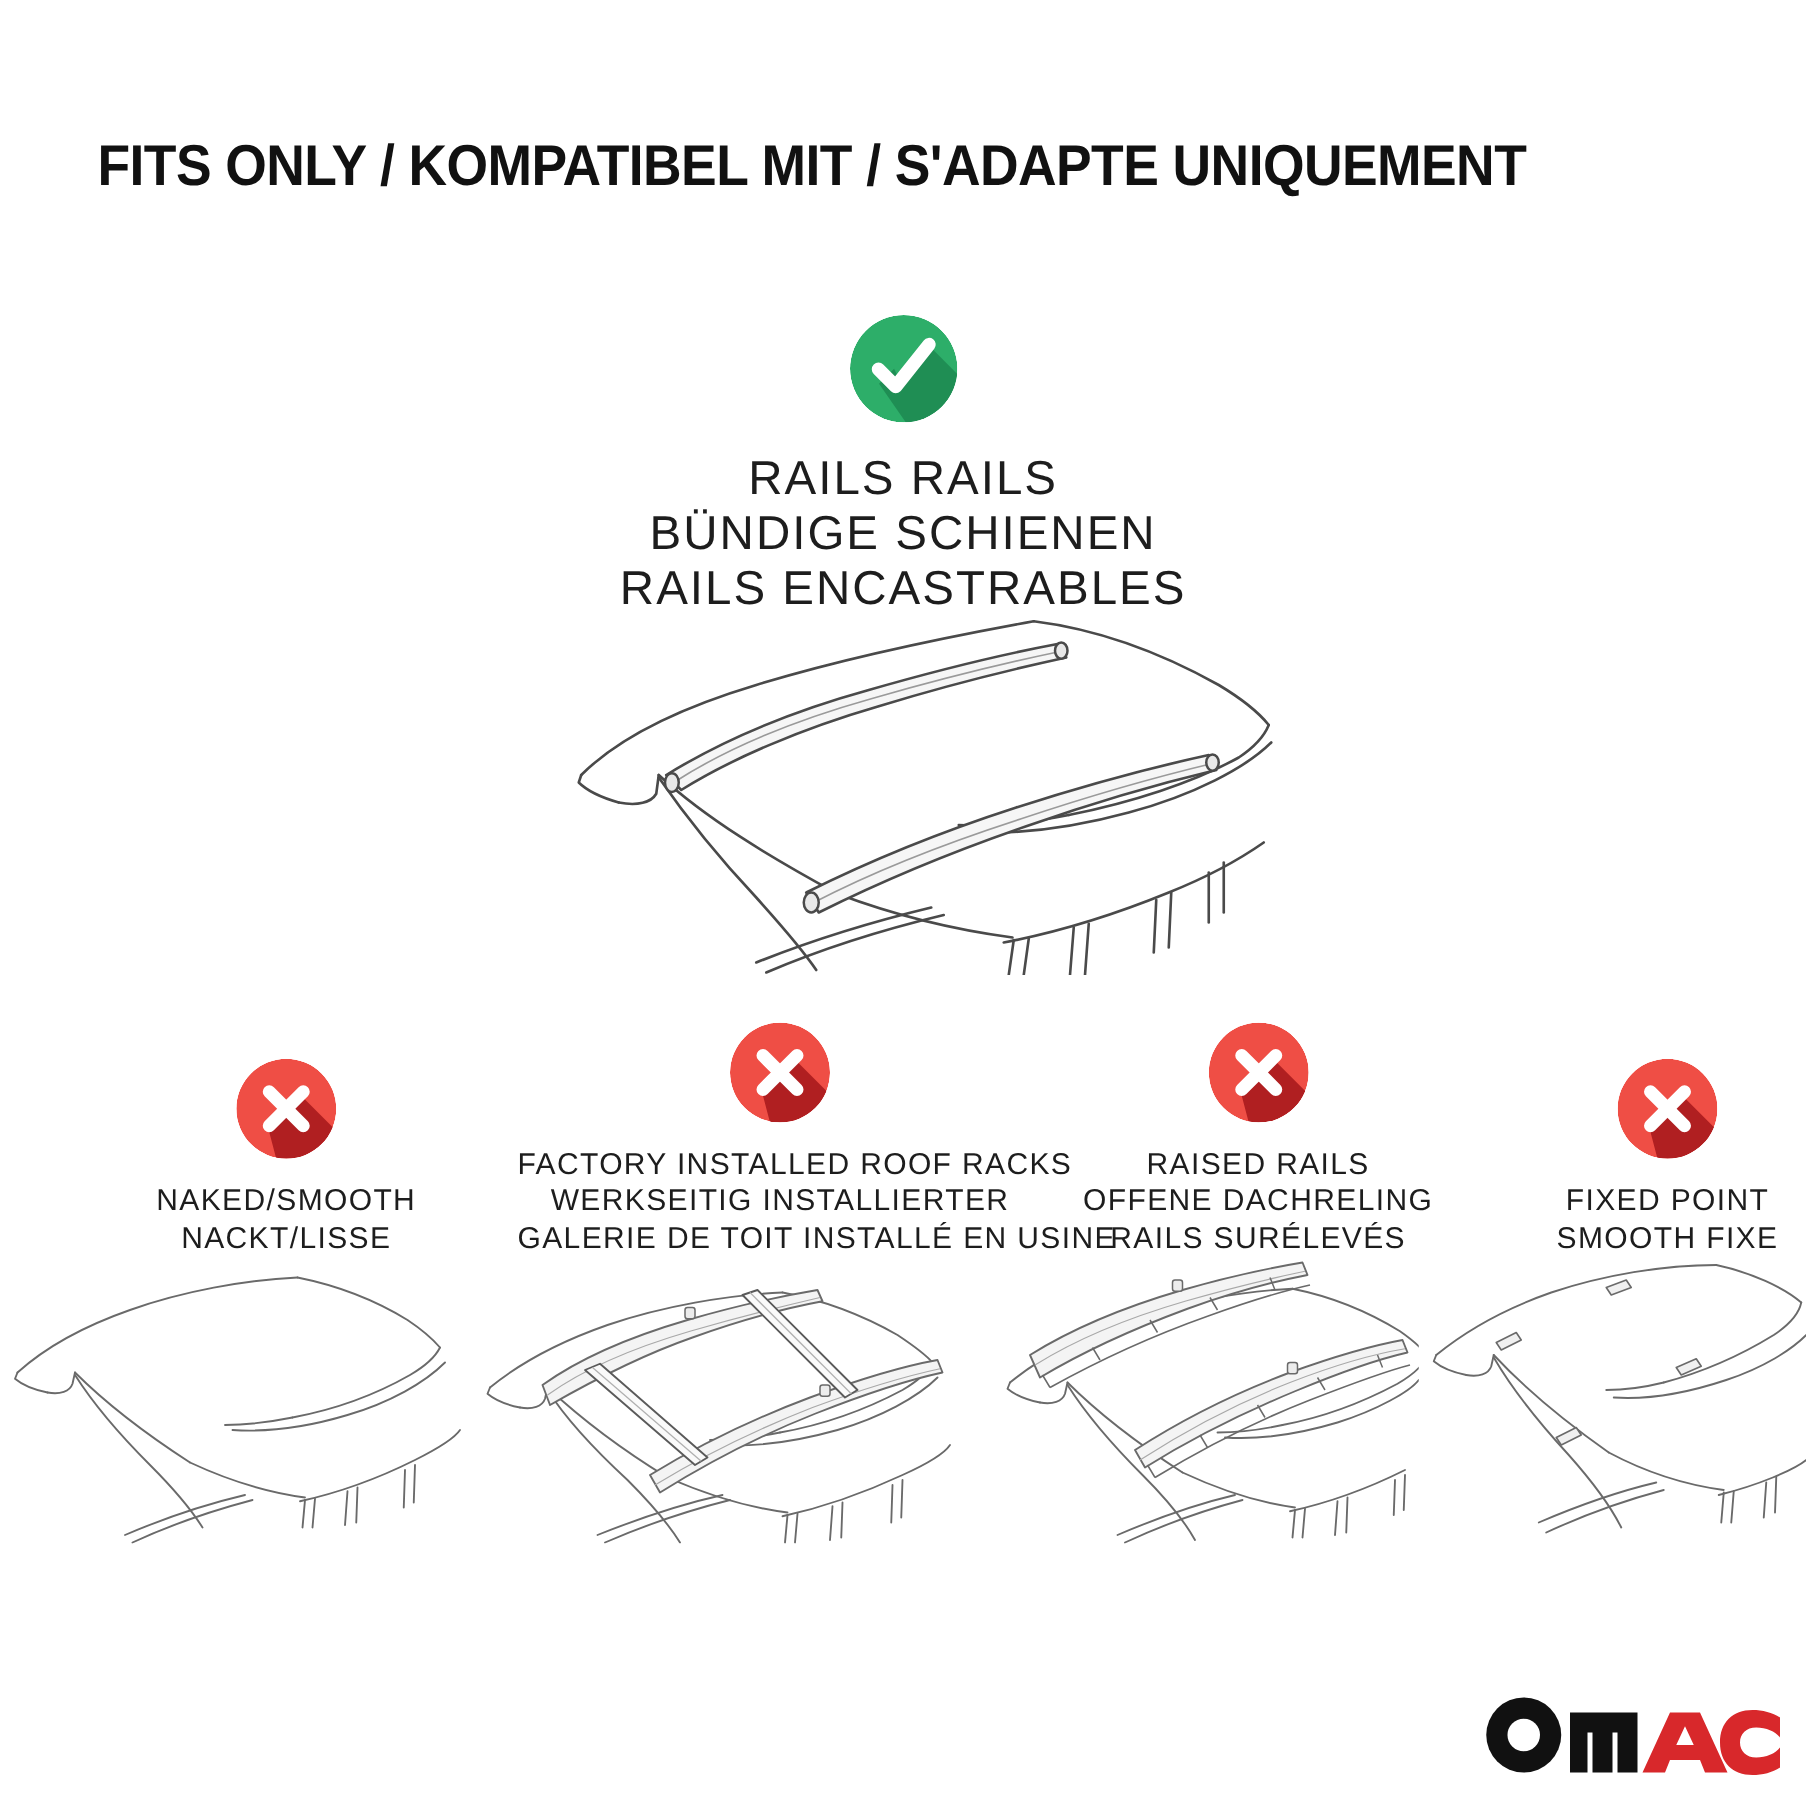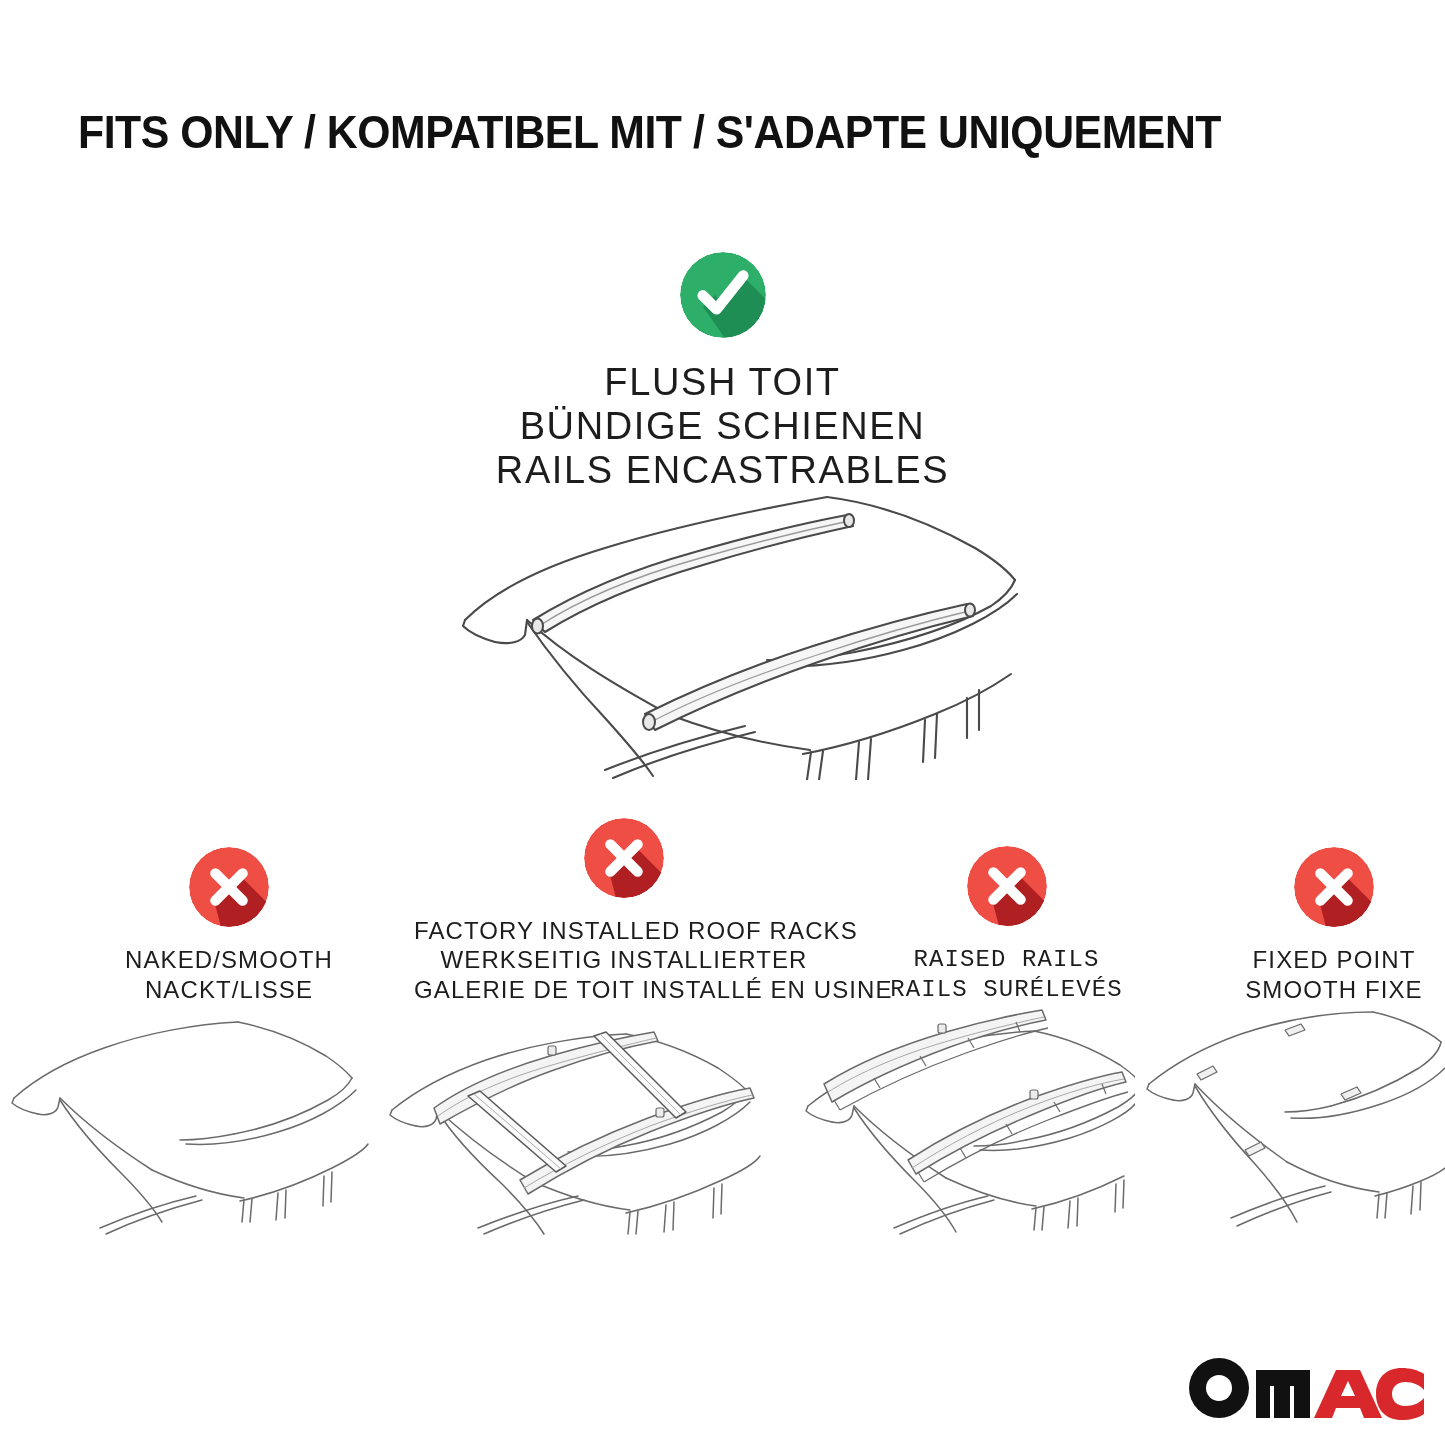--- a/index.html
+++ b/index.html
@@ -71,21 +71,21 @@
     align-items:flex-end;
     padding-left:44px;
   }
   .bad-col{
     position:relative;
     box-sizing:border-box;
     text-align:center;
   }
   .bad-col.c1{width:370px;}
   .bad-col.c2{width:420px;}
-  .bad-col.c3{width:345px;font-family:Liberation Mono, monospace;}
+  .bad-col.c3{width:345px;}
   .bad-col.c4{width:310px;}
 
   .bad-badge{width:80px;height:80px;}
 
   .bad-lines{
     margin-top:14px;
     font-size:24px;
     line-height:1.22;
     letter-spacing:1.1px;
     color:#1d1d1d;
@@ -134,21 +134,21 @@
           <circle cx="50" cy="50" r="50" fill="#2DAE69"></circle>
 
           <path d="M72.5,27.5 L100,55 L100,100 L52,100 L27,64 L41,50 L47,62 Z" fill="#1E8B52" opacity="0.9"></path>
 
           <path d="M26.5,50.5 L42.5,66.5 L73.5,27.5" fill="none" stroke="#ffffff" stroke-width="12.5" stroke-linecap="round" stroke-linejoin="round"></path>
         </g>
       </svg>
     </div>
 
     <div class="good-lines">
-      <div>FLUSH TOIT</div>
+      <div>RAILS RAILS</div>
       <div>BÜNDIGE SCHIENEN</div>
       <div>RAILS ENCASTRABLES</div>
     </div>
   </div>
 
   <div class="main-illus">
     <svg viewBox="0 0 570 310" xmlns="http://www.w3.org/2000/svg">
       <g fill="none" stroke="#4a4a4a" stroke-width="2.1" stroke-linecap="round" stroke-linejoin="round">
 
         <path d="M10,150 C40,120 90,96 150,78 C215,58 300,40 372,27"></path>
@@ -261,20 +261,21 @@
             <path d="M64,36 L100,72 L100,100 L40,100 L30,62 L50,50 Z" fill="#B01F21"></path>
             <g stroke="#ffffff" stroke-width="13" stroke-linecap="round">
               <line x1="33" y1="33" x2="67" y2="67"></line>
               <line x1="67" y1="33" x2="33" y2="67"></line>
             </g>
           </g>
         </svg>
       </div>
       <div class="bad-lines">
         <div>RAISED RAILS</div>
+        <div>OFFENE DACHRELING</div>
         <div>RAILS SURÉLEVÉS</div>
       </div>
     </div>
 
     <div class="bad-col c4">
       <div class="badge bad-badge">
         <svg viewBox="0 0 100 100" xmlns="http://www.w3.org/2000/svg">
           <defs>
               <clipPath id="xc4">
                 <circle cx="50" cy="50" r="50"></circle>

